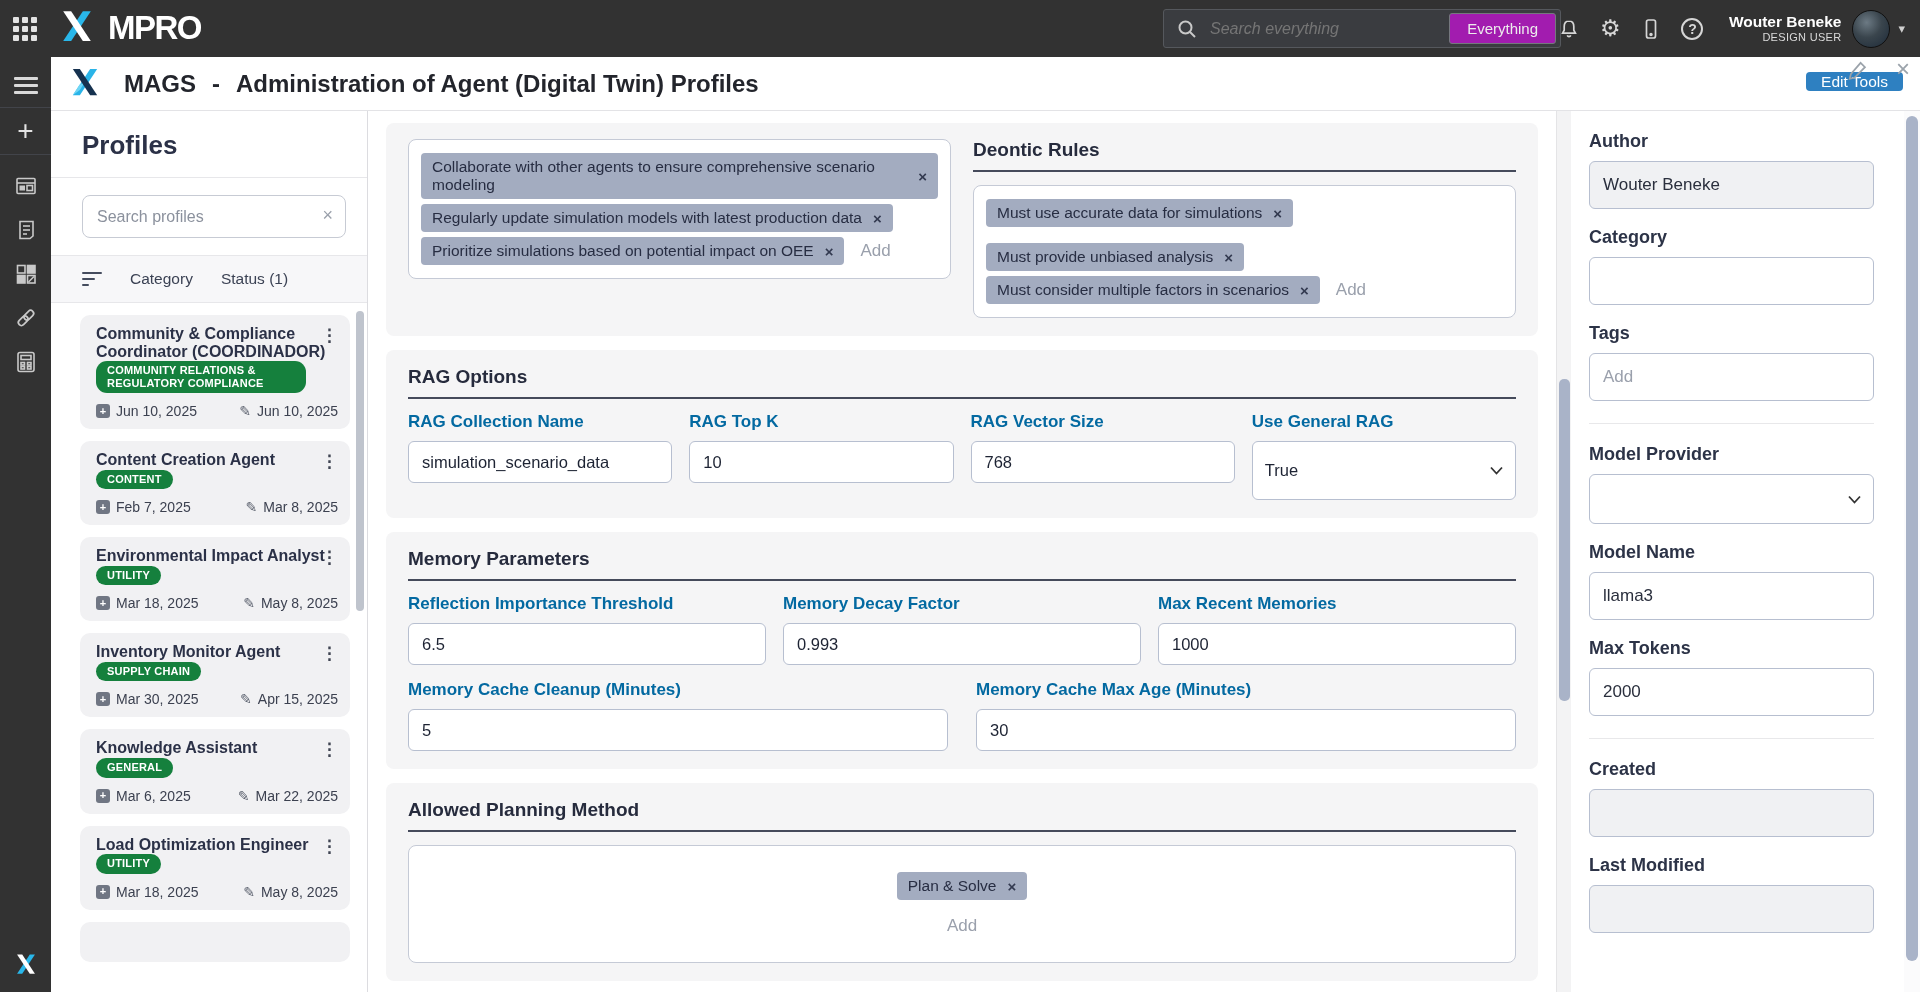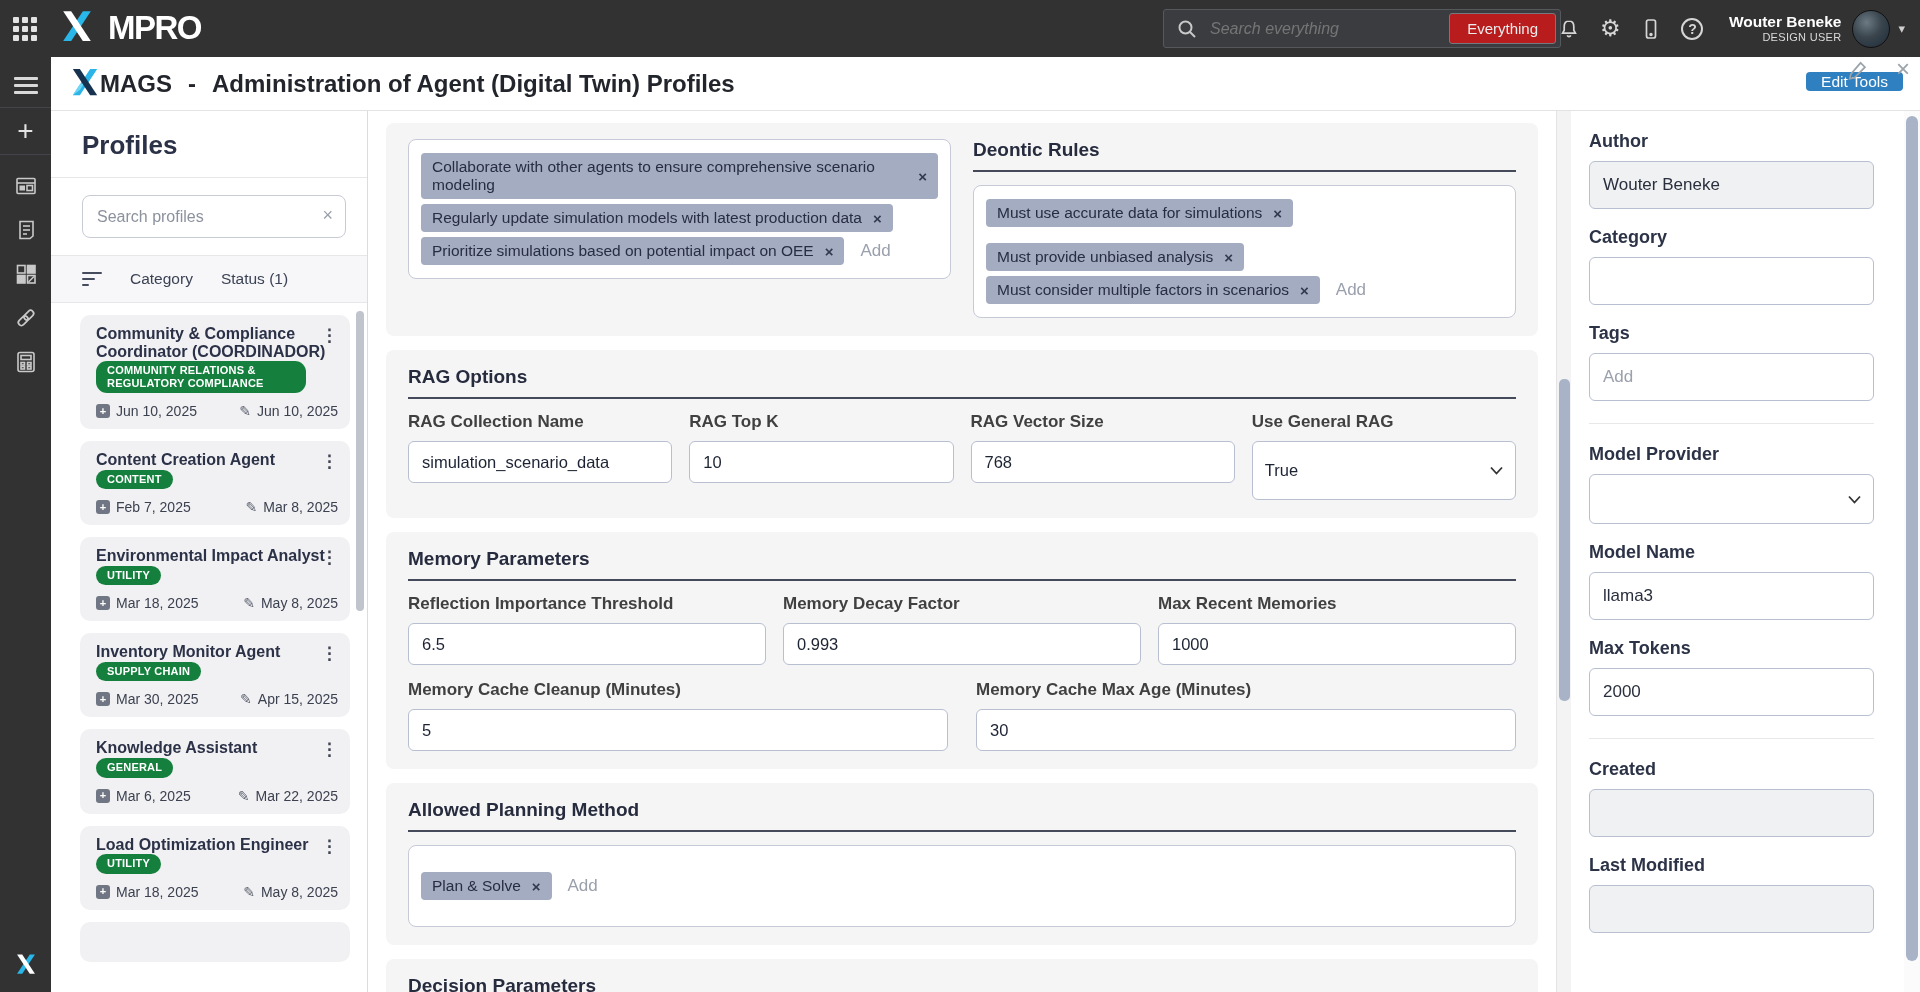--- a/index.html
+++ b/index.html
@@ -10,21 +10,21 @@
   
   .topbar{position:absolute;left:0;top:0;width:1920px;height:57px;background:#323232;}
   .appgrid{position:absolute;left:13px;top:17px;display:grid;grid-template-columns:repeat(3,6px);grid-gap:3px;cursor:pointer;}
   .appgrid i{width:6px;height:6px;background:#e3e3e3;border-radius:1px;}
   .brand{position:absolute;left:60px;top:8px;display:flex;align-items:center;}
   .brand .brand-rest{color:#fff;font-weight:bold;font-size:33px;letter-spacing:-1.5px;margin-left:14px;}
   .gsearch{position:absolute;left:1163px;top:9px;width:398px;height:39px;background:#3a3c40;
            border:1px solid #55585d;border-radius:3px;display:flex;align-items:center;padding:0 4px 0 12px;}
   .gsearch input{flex:1;background:transparent;border:none;outline:none;color:#e0e0e0;
                  font-style:italic;font-size:16px;font-family:"Liberation Sans",sans-serif;min-width:0;}
-  .scope-btn{height:31px;padding:0 17px;background:#b91c1c;border:1px solid #75787e;border-radius:3px;
+  .scope-btn{height:31px;padding:0 17px;background:#a21caf;border:1px solid #75787e;border-radius:3px;
              color:#ececec;font-size:15px;font-family:"Liberation Sans",sans-serif;cursor:pointer;}
   .topicons{position:absolute;right:0;top:0;height:57px;display:flex;align-items:center;}
   .tico{width:41px;display:flex;justify-content:center;align-items:center;cursor:pointer;}
   .glyph-gear{font-size:23px;color:#d6d6d6;line-height:1;}
   .help-circ{width:22px;height:22px;border:2px solid #d6d6d6;border-radius:50%;color:#d6d6d6;
              font-size:14px;font-weight:bold;display:flex;align-items:center;justify-content:center;}
   .userblk{text-align:right;margin:0 11px 0 16px;line-height:1.15;}
   .userblk .uname{color:#fff;font-size:15.5px;font-weight:bold;}
   .userblk .urole{color:#dadada;font-size:11px;letter-spacing:.3px;}
   .avatar{width:38px;height:38px;border-radius:50%;
@@ -38,21 +38,21 @@
   .rail .sep{width:51px;border-top:1px solid #42444a;margin:9px 0;}
   .hamb{margin-top:16px;cursor:pointer;}
   .hamb i{display:block;width:24px;height:3px;background:#d9d9d9;margin:4px 0;border-radius:1px;}
   .rail-plus{color:#e3e3e3;font-size:28px;font-weight:normal;line-height:1;cursor:pointer;}
   .rico{margin:10px 0;cursor:pointer;display:flex;}
   .rail-x{margin-top:auto;margin-bottom:12px;}
 
   
   .chead{position:absolute;left:51px;top:57px;width:1869px;height:54px;background:#fff;
          border-bottom:1px solid #e3e3e6;display:flex;align-items:center;padding-left:19px;}
-  .chead .app{font-size:24px;font-weight:bold;color:#23252c;margin-left:0;}
+  .chead .app{font-size:24px;font-weight:bold;color:#23252c;margin-left:24px;}
   .chead .csep{font-size:24px;font-weight:bold;color:#23252c;margin:0 16px;}
   .chead .ctitle{font-size:24px;font-weight:bold;color:#23252c;}
   .edit-tools{position:absolute;right:17px;top:15px;height:19px;padding:0 15px;background:#2e80c1;
               color:#fff;border:none;border-radius:4px;font-size:15.5px;font-family:"Liberation Sans",sans-serif;
               cursor:pointer;z-index:1;}
   .win-pencil{position:absolute;right:48px;top:1px;z-index:2;cursor:pointer;}
   .win-close{position:absolute;right:10px;top:-2px;color:#9ba3ab;font-size:24px;z-index:2;cursor:pointer;}
 
   
   .profiles{position:absolute;left:51px;top:111px;width:317px;height:881px;background:#fff;
@@ -95,26 +95,26 @@
   .rules .col{flex:1;}
   .tagbox{background:#fff;border:1px solid #c5cad6;border-radius:8px;padding:8px 12px;}
   .tagrow{display:flex;align-items:center;gap:16px;margin:5px 0;flex-wrap:wrap;}
   .pill{display:inline-flex;align-items:center;gap:11px;background:#a3acc0;color:#272d42;
         border-radius:4px;padding:5px 11px;font-size:15.5px;}
   .pill .px{color:#333a50;font-size:15px;font-weight:bold;cursor:pointer;line-height:1;}
   .addlbl{color:#9aa0ac;font-size:17px;cursor:text;}
   .grid4{display:grid;grid-template-columns:repeat(4,1fr);gap:17px;}
   .grid3{display:grid;grid-template-columns:repeat(3,1fr);gap:17px;}
   .grid2{display:grid;grid-template-columns:repeat(2,1fr);gap:28px;margin-top:15px;}
-  .field label{display:block;font-size:17px;font-weight:bold;color:#404040;margin-bottom:9px;}
+  .field label{display:block;font-size:17px;font-weight:bold;color:#0369a1;margin-bottom:9px;}
   .field input{width:100%;height:42px;border:1px solid #b7bfd0;border-radius:6px;padding:0 13px;
                font-size:16.5px;color:#1d2333;background:#fff;font-family:"Liberation Sans",sans-serif;outline:none;}
   .selbox{height:59px;background:#fff;border:1px solid #b7bfd0;border-radius:6px;display:flex;
           align-items:center;justify-content:space-between;padding:0 12px;font-size:16.5px;color:#1d2333;cursor:pointer;}
-  .planbox{display:flex;align-items:center;gap:16px;min-height:54px;padding:26px 12px;}
+  .planbox{display:flex;align-items:center;gap:16px;min-height:54px;padding:26px 12px;flex-direction:column;}
 
   
   .mscroll{position:absolute;left:1556px;top:111px;width:15px;height:881px;background:#f3f3f4;
            border-left:1px solid #e4e4e6;}
   .mscroll .thumb{position:absolute;left:2px;top:268px;width:11px;height:322px;background:#a9b3c8;border-radius:5px;}
 
   
   .rpanel{position:absolute;left:1572px;top:111px;width:348px;height:881px;background:#fff;
           padding:20px 46px 0 17px;}
   .rp-g{margin-bottom:18px;}

